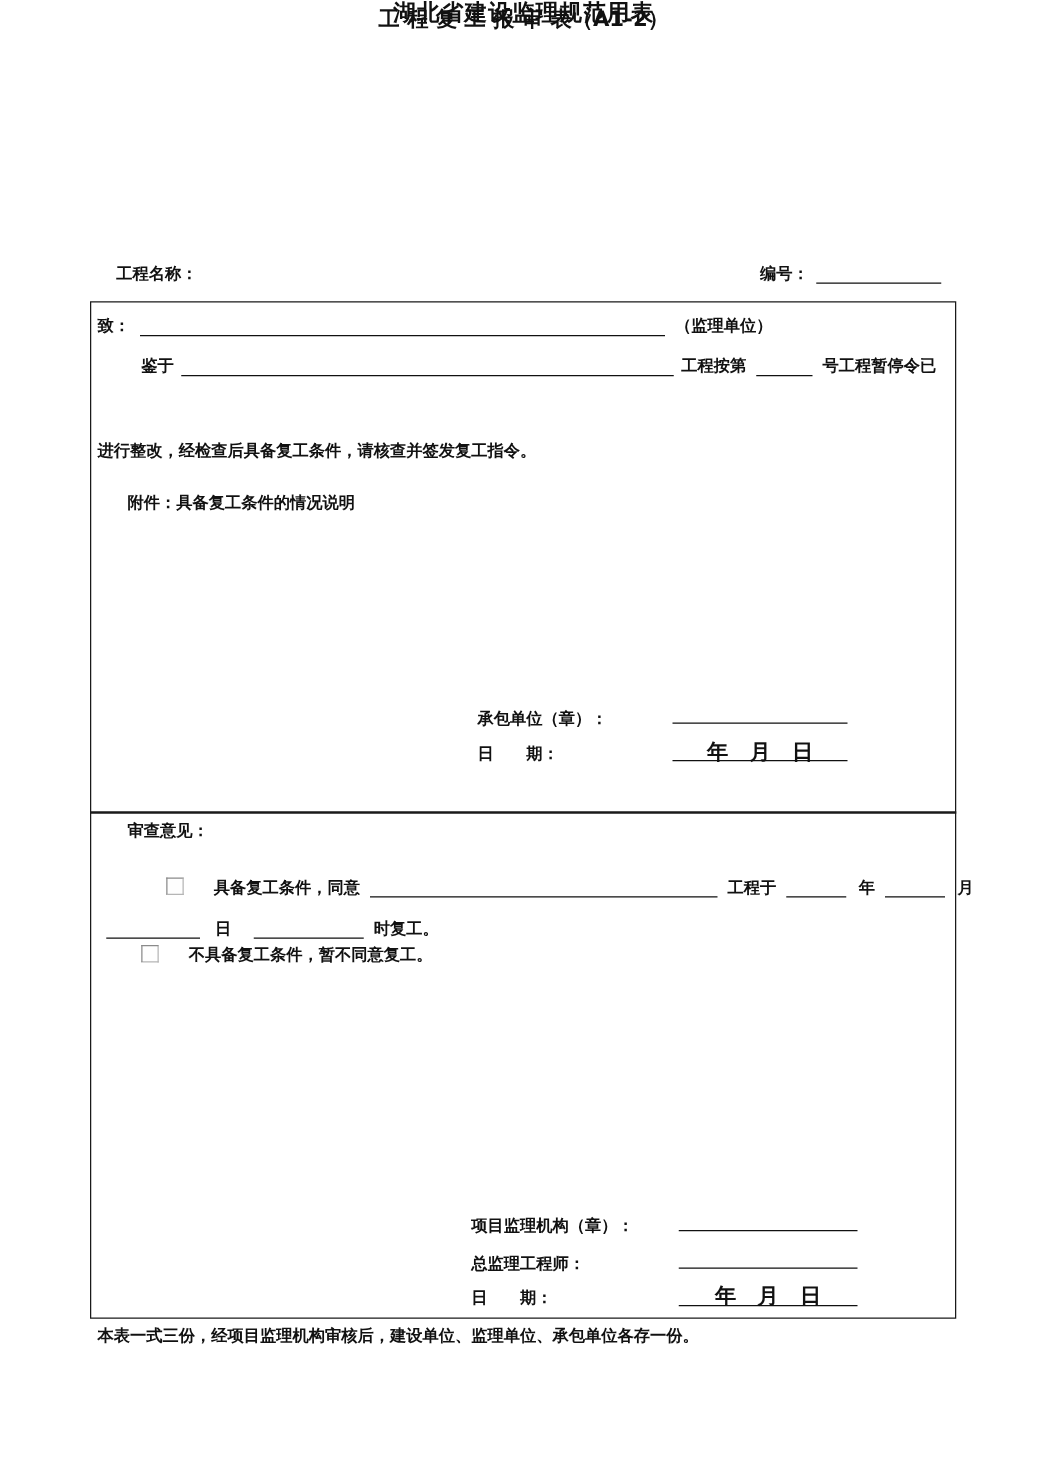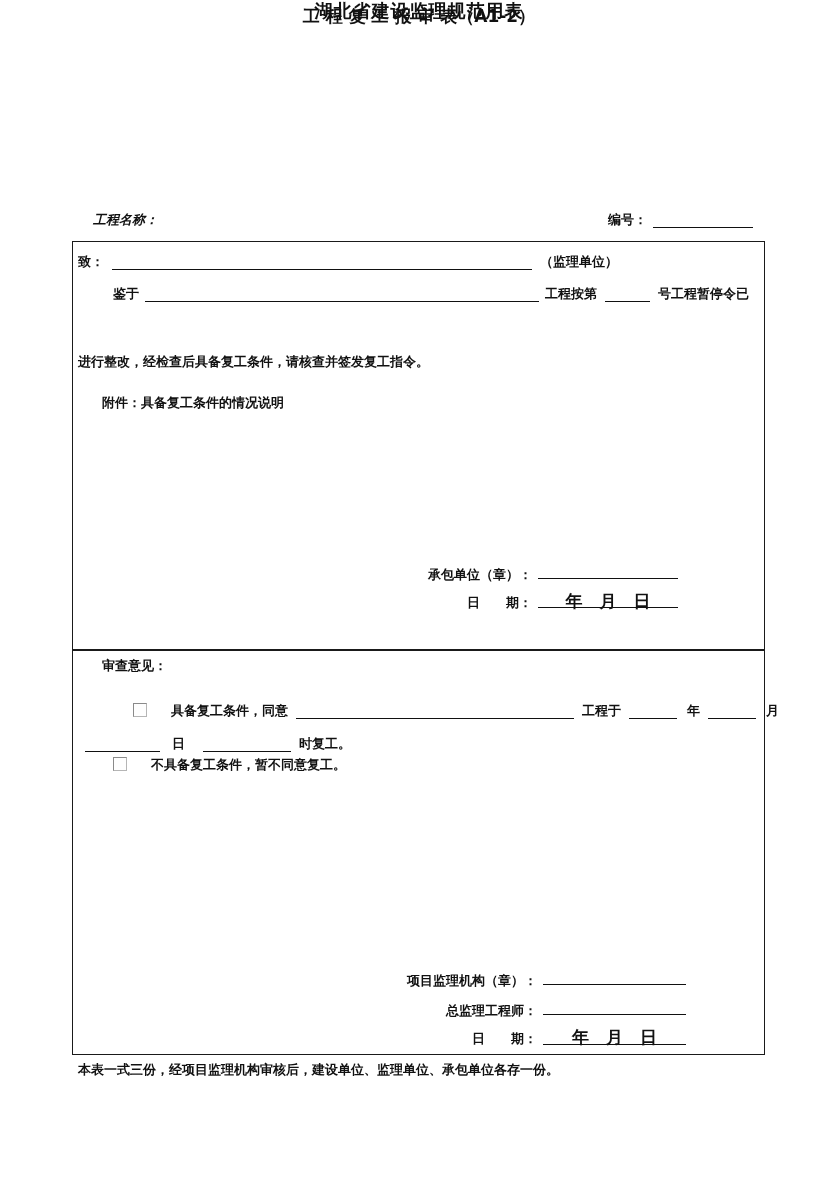--- a/index.html
+++ b/index.html
@@ -20,36 +20,36 @@
 
   .main-box { position:absolute; left:72px; top:241px; width:693px; height:814px; border:1.5px solid #1a1a1a; background:#fff; }
   .divider { position:absolute; left:72px; top:649px; width:693px; height:2px; background:#1a1a1a; }
 
   .cb { display:inline-block; width:14px; height:14px; background:#fefefe;
         border-top:1px solid #8a8a8a; border-left:1px solid #8a8a8a;
         border-right:1px solid #b5b5b5; border-bottom:1px solid #b5b5b5;
         vertical-align:-2px; }
 
   .sig-row { display:flex; align-items:baseline; margin-bottom:10px; }
-  .sig-label { display:inline-block; text-align:right; }
+  .sig-label { display:inline-block; }
   .lbl-w150 { width:150px; }
   .lbl-w160 { width:160px; }
 
   .gap6 { margin-left:6px; } .gap8 { margin-left:8px; } .gap10 { margin-left:10px; }
   .gap12 { margin-left:12px; } .gap18 { margin-left:18px; } .gap24 { margin-left:24px; }
 </style>
 </head>
 <body>
 
 <div class="page">
 
   <div class="abs org-title">湖北省建设监理规范用表</div>
   <div class="abs form-title">工 程 复 工 报 审 表（A1-2）</div>
 
-  <div class="abs" style="left:93px; top:211px;font-style:italic;">
+  <div class="abs" style="left:93px; top:211px;">
     <span>工程名称：</span><span></span>
   </div>
   <div class="abs" style="left:608px; top:211px;">
     <span>编号：</span><span class="u gap6" style="width:100px;"></span>
   </div>
 
   <div class="main-box"></div>
   <div class="divider"></div>
 
   <div class="abs" style="left:78px; top:253px;">

